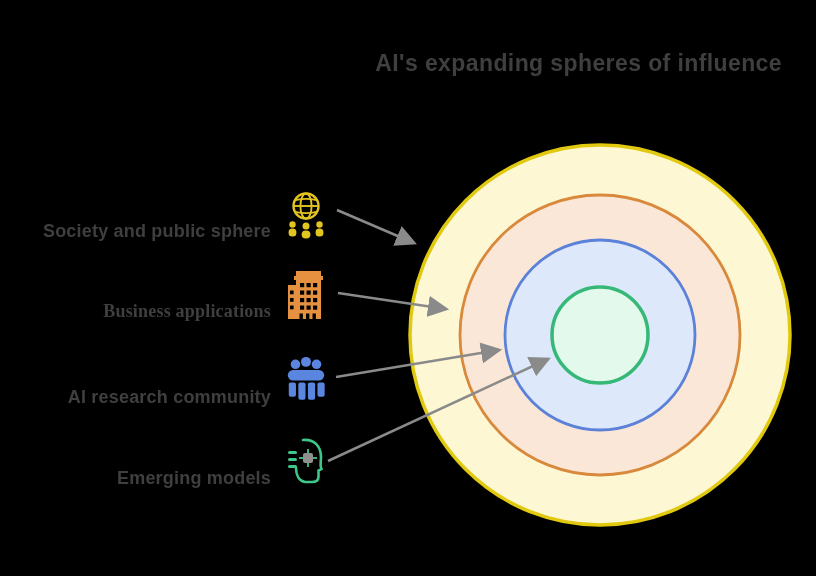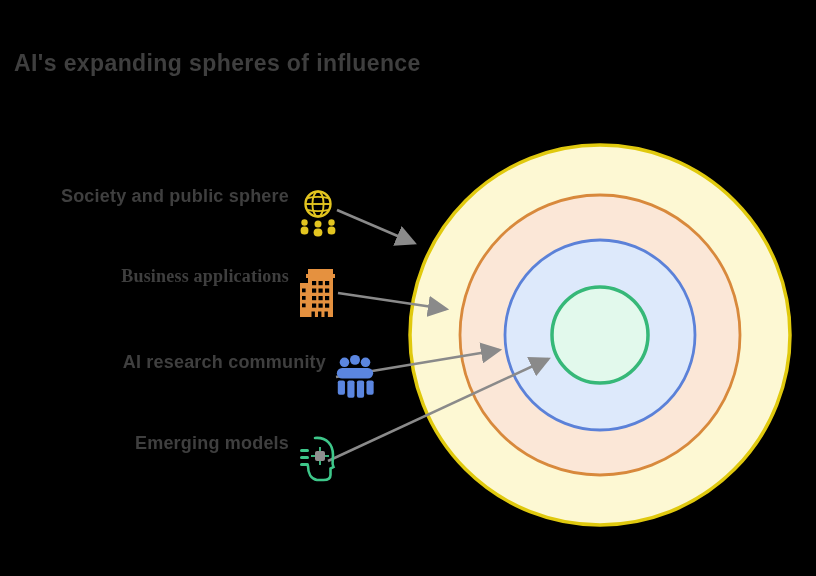--- a/index.html
+++ b/index.html
@@ -7,46 +7,46 @@
     width: 816px; height: 576px;
     background: #000000;
     font-family: "Liberation Sans", sans-serif;
     overflow: hidden;
     position: relative;
   }
   .stage { position: absolute; inset: 0; width: 816px; height: 576px; }
   .diagram-svg { position: absolute; left: 0; top: 0; }
   .page-title {
     position: absolute;
-    left: 14px; top: 50px; width: 776px;
-    text-align: left;
+    left: 6px; top: 50px; width: 776px;
+    text-align: right;
     font-size: 23px;
     font-weight: 700;
     letter-spacing: 0.4px;
     color: #3f3f3f;
   }
   .legend-row {
     position: absolute;
-    left: 12px; width: 328px; height: 56px;
+    left: 0; width: 328px; height: 56px;
     display: flex;
-    align-items: flex-start;
+    align-items: flex-end;
     justify-content: flex-end;
-    gap: 7px;
+    gap: 13px;
   }
   .legend-row .legend-label {
     font-size: 18px;
     font-weight: 700;
     letter-spacing: 0.2px;
     color: #3f3f3f;
     white-space: nowrap;
   }
   .icon-box { width: 44px; height: 54px; flex: 0 0 auto; display: flex; align-items: center; justify-content: center; }
   .row-1 { top: 186px; }
   .row-2 { top: 266px; font-family: Liberation Serif, serif; }
-  .row-3 { top: 352px; padding-left: 37px; }
+  .row-3 { top: 352px; }
   .row-4 { top: 433px; }
 </style>
 </head>
 <body style="background: rgb(0, 0, 0);">
 
 <div class="stage">
 
   <svg class="diagram-svg" width="816" height="576" viewBox="0 0 816 576">
     <defs>
       <marker id="arrowhead" viewBox="0 0 10 10" refX="8.5" refY="5" markerWidth="8.5" markerHeight="8.5" orient="auto-start-reverse">

